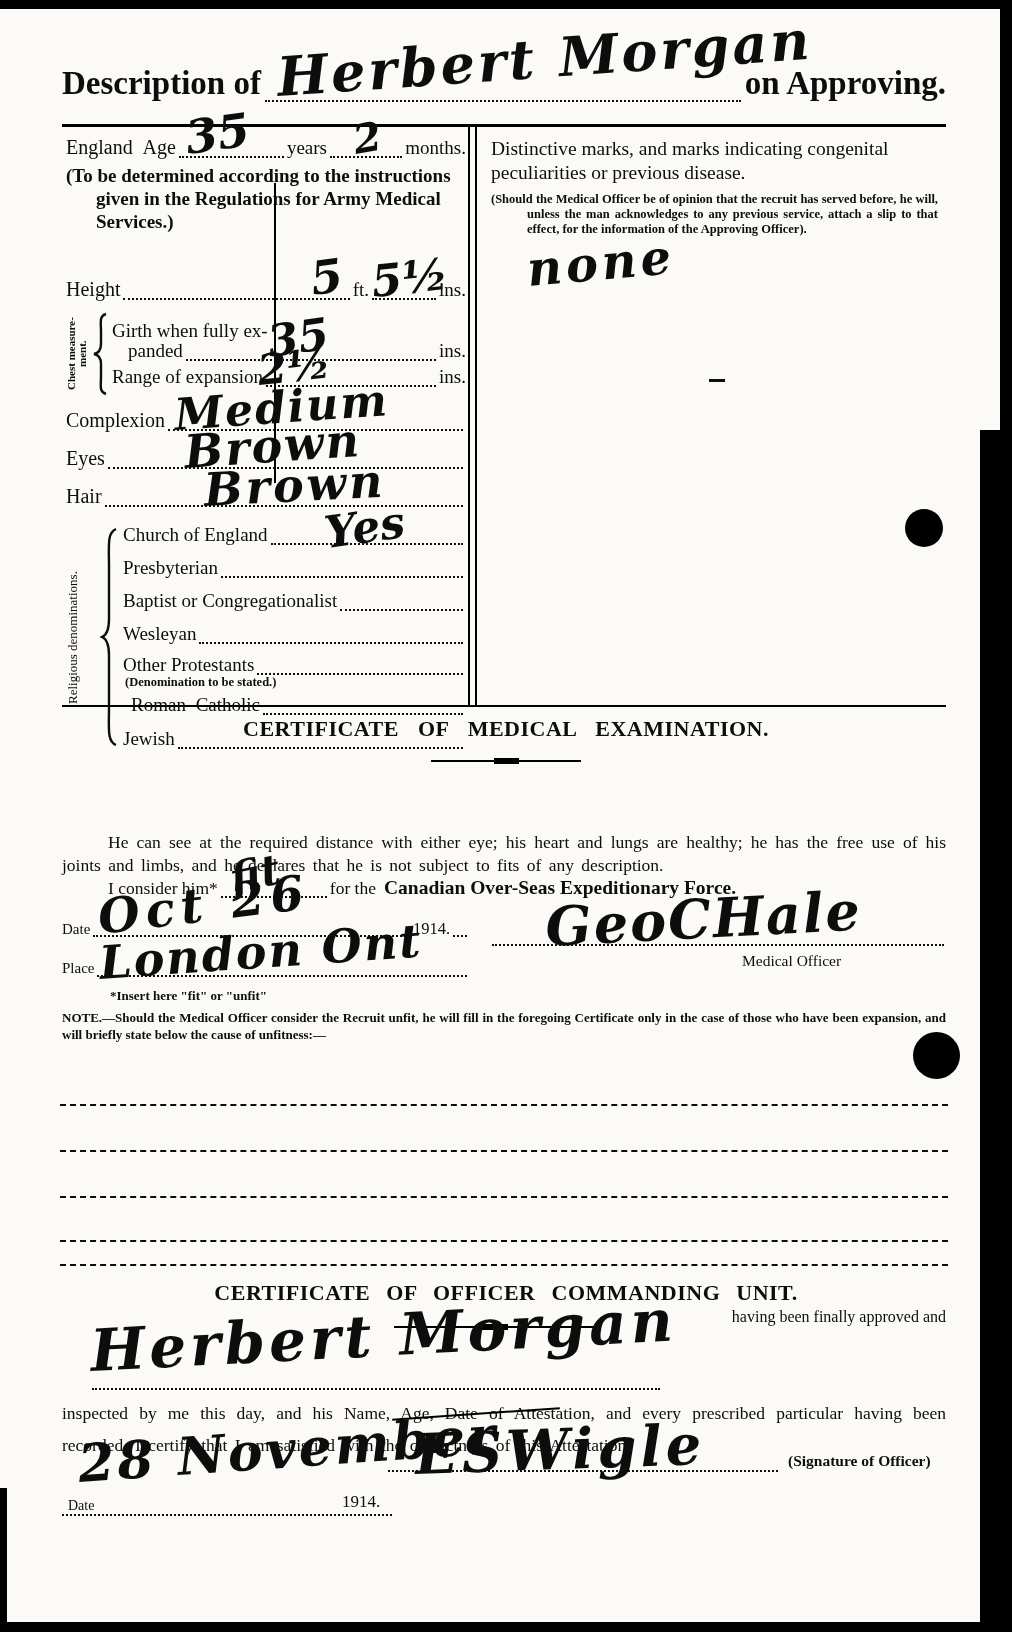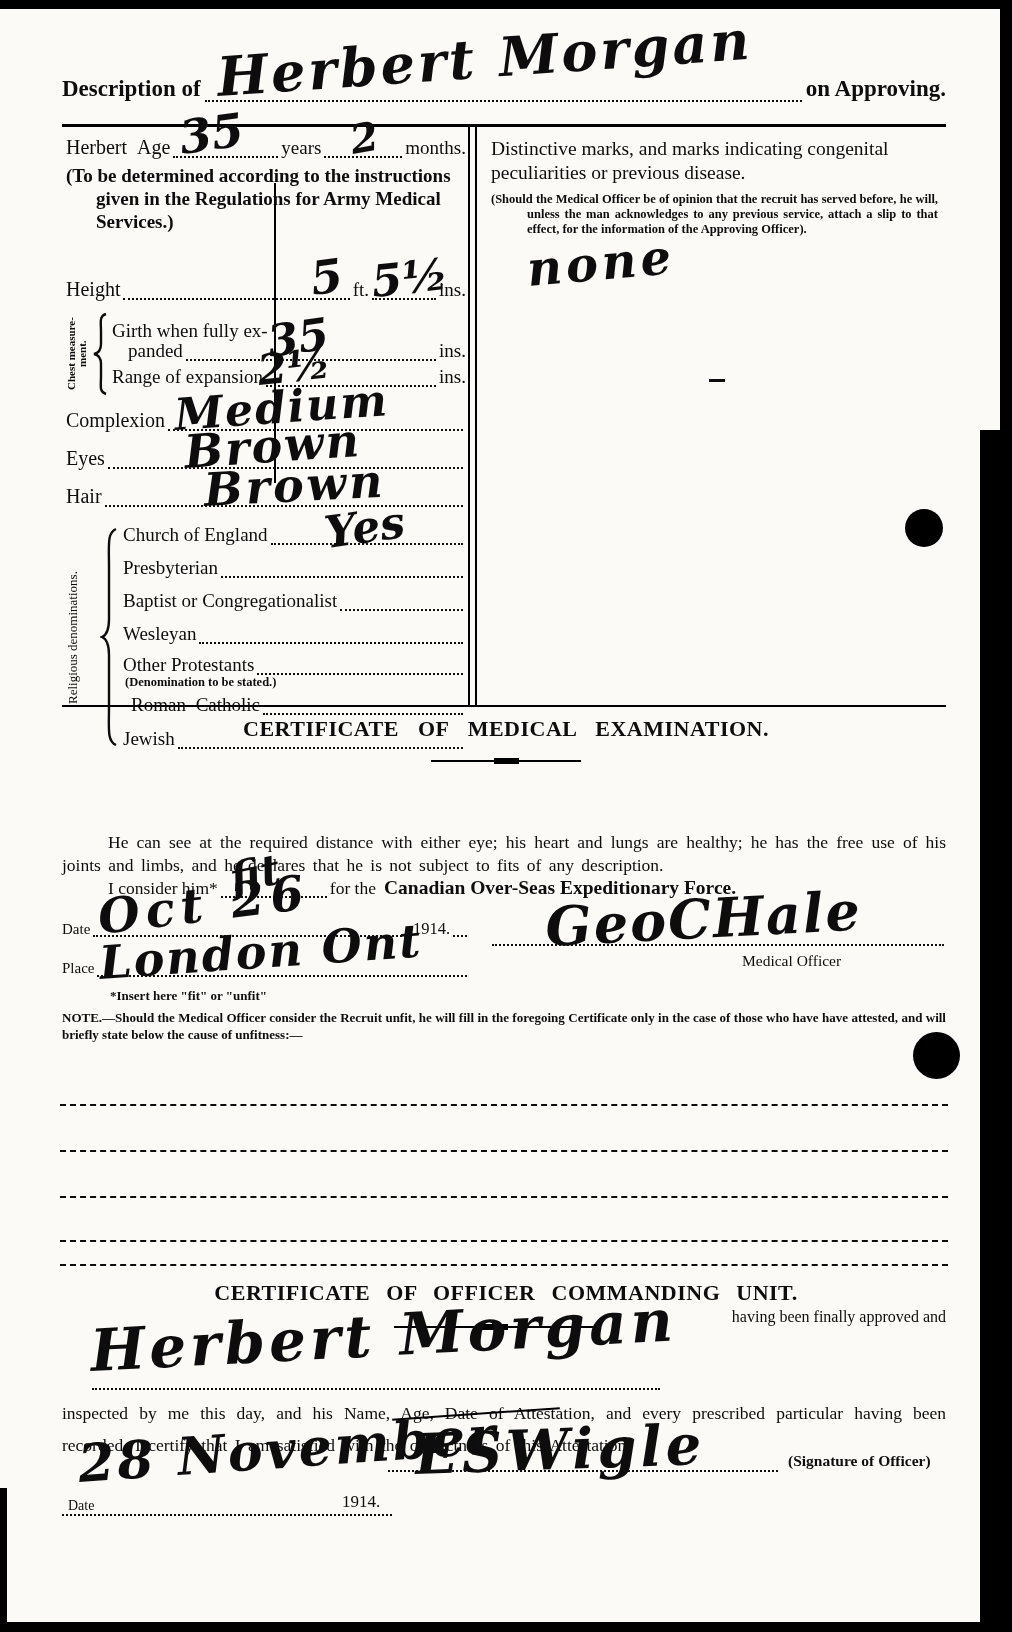--- a/index.html
+++ b/index.html
@@ -13,21 +13,21 @@
   .bar-left-bottom{position:absolute;left:0;top:1488px;width:7px;height:140px;background:#000;}
   .hole{position:absolute;background:#000;border-radius:50%;}
   .hole1{left:905px;top:509px;width:38px;height:38px;}
   .hole2{left:913px;top:1032px;width:47px;height:47px;}
 
   .hw{font-family:"DejaVu Serif",serif;font-style:italic;font-weight:bold;
       white-space:nowrap;line-height:1;display:inline-block;transform-origin:left bottom;}
 
   
   .header{position:absolute;top:64px;left:62px;width:884px;display:flex;align-items:flex-end;}
-  .header .htxt{font-size:23px;font-weight:bold;line-height:1;padding-bottom:2px;white-space:nowrap;}
+  .header .htxt{font-size:33px;font-weight:bold;line-height:1;padding-bottom:2px;white-space:nowrap;}
   .name-slot{flex:1;position:relative;border-bottom:2px dotted #0d0d0d;height:36px;margin:0 4px;}
   .name-slot .hw{position:absolute;bottom:-4px;left:14px;font-size:54px;transform:rotate(-4deg);letter-spacing:3px;}
 
   
   .desc-table{position:absolute;top:124px;left:62px;width:884px;height:578px;
               border-top:3px solid #000;border-bottom:2px solid #000;display:flex;}
   .col-left{width:404px;position:relative;padding:6px 0 0 4px;box-sizing:border-box;}
   .col-div{width:5px;border-left:2px solid #000;border-right:2px solid #000;margin-left:2px;}
   .col-right{flex:1;position:relative;padding:10px 8px 0 14px;box-sizing:border-box;}
   .inner-rule{position:absolute;left:212px;top:56px;height:300px;border-left:2px solid #000;}
@@ -89,21 +89,21 @@
     </span>
     <span class="htxt">on Approving.</span>
   </div>
 
   <div class="desc-table">
 
     <div class="col-left">
       <div class="inner-rule"></div>
 
       <div class="row" style="margin-top:4px;">
-        <span class="lbl" style="word-spacing:6px;">Herbert Age</span>
+        <span class="lbl" style="word-spacing:6px;">England Age</span>
         <span class="leader fix" style="width:105px;">
           <span class="hw" style="position:absolute;bottom:-5px;left:10px;font-size:46px;transform:rotate(-8deg);">35</span>
         </span>
         <span class="unit">years</span>
         <span class="leader">
           <span class="hw" style="position:absolute;bottom:-4px;left:38%;font-size:40px;transform:rotate(-10deg);">2</span>
         </span>
         <span class="unit">months.</span>
       </div>
       <div class="reg-note">(To be determined according to the instructions given in the Regulations for Army Medical Services.)</div>
@@ -246,21 +246,21 @@
   <div class="label-right" style="top:952px;left:742px;">Medical Officer</div>
 
   <div class="inline-row" style="top:960px;left:62px;width:408px;">
     <span class="pr-sm">Place</span>
     <span class="leader">
       <span class="hw" style="position:absolute;bottom:-11px;left:4px;font-size:46px;transform:rotate(-4deg);letter-spacing:2px;">London Ont</span>
     </span>
   </div>
 
   <div class="footnote" style="top:988px;left:110px;">*Insert here "fit" or "unfit"</div>
-  <div class="small-note" style="top:1010px;">NOTE.—Should the Medical Officer consider the Recruit unfit, he will fill in the foregoing Certificate only in the case of those who have have attested, and will briefly state below the cause of unfitness:—</div>
+  <div class="small-note" style="top:1010px;">NOTE.—Should the Medical Officer consider the Recruit unfit, he will fill in the foregoing Certificate only in the case of those who have been expansion, and will briefly state below the cause of unfitness:—</div>
 
   <div class="blank-line" style="top:1104px;"></div>
   <div class="blank-line" style="top:1150px;"></div>
   <div class="blank-line" style="top:1196px;"></div>
   <div class="blank-line" style="top:1240px;"></div>
   <div class="blank-line" style="top:1264px;"></div>
 
   <div class="sec-title" style="top:1280px;word-spacing:10px;">CERTIFICATE OF OFFICER COMMANDING UNIT.</div>
   <div class="rule" style="top:1326px;left:394px;width:200px;"></div>
   <div class="rule-blob" style="top:1324px;left:482px;width:26px;"></div>

